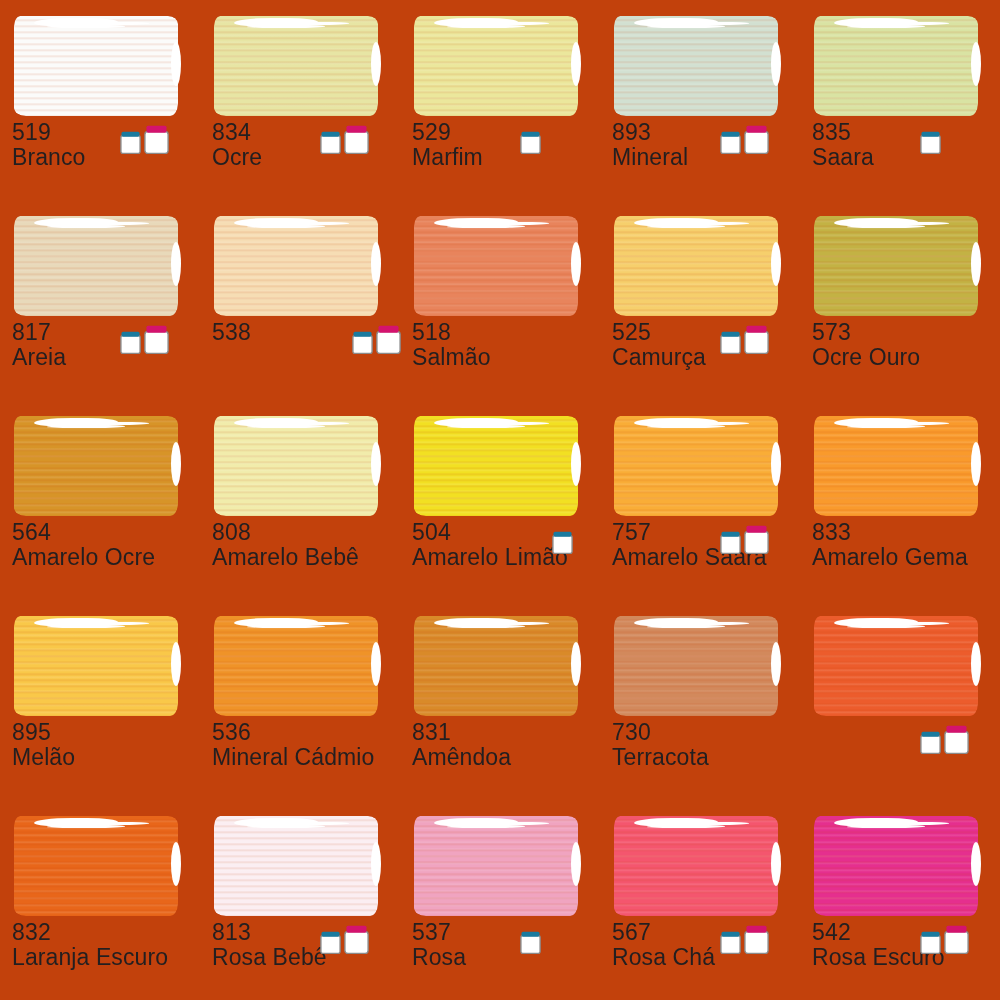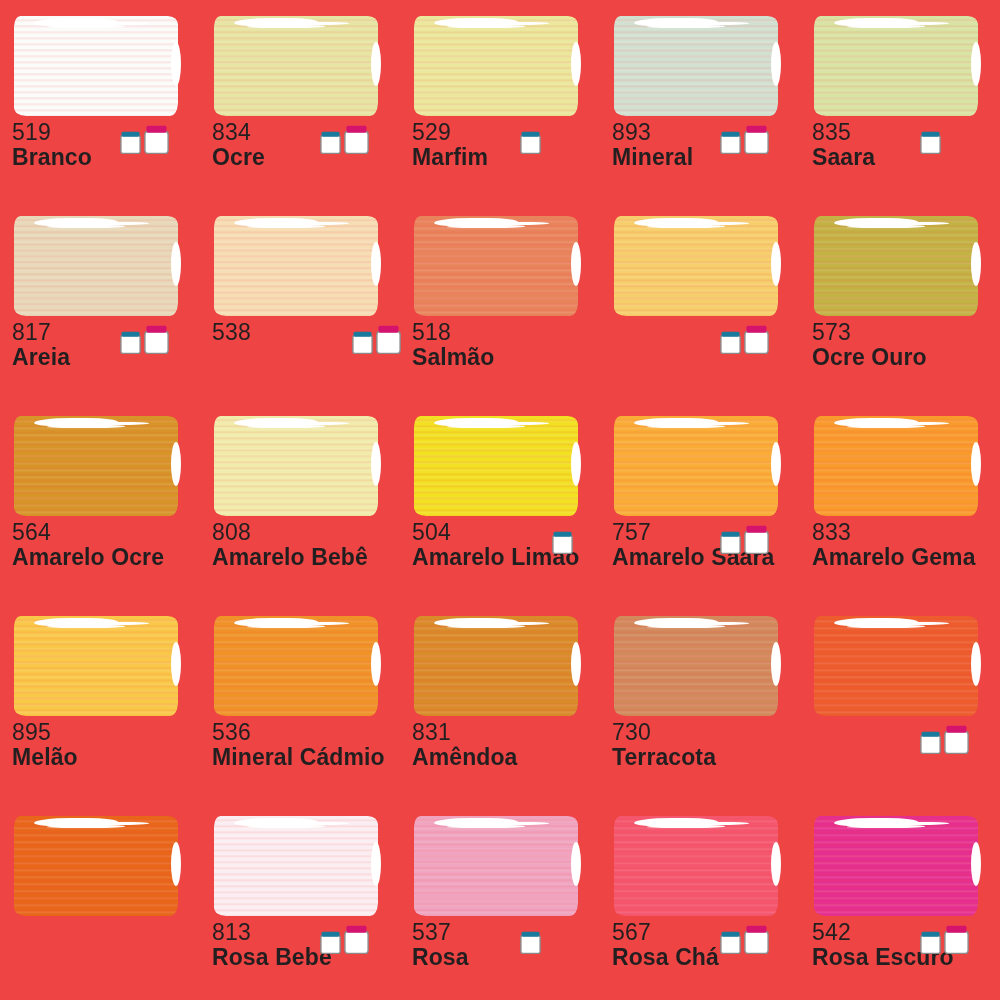--- a/index.html
+++ b/index.html
@@ -6,21 +6,21 @@
   html, body {
     margin: 0; padding: 0;
     width: 1000px; height: 1000px;
     background: #ffffff;
     font-family: "Liberation Sans", sans-serif;
     overflow: hidden;
   }
   #chart {
     position: relative;
     width: 1000px; height: 1000px;
-    background: #ef4444;
+    background: #c2410c;
   }
   .row {
     position: relative;
     width: 1000px;
     height: 200px;
     display: flex;
   }
   .cell {
     position: relative;
     width: 200px;
@@ -94,21 +94,21 @@
   }
   .code {
     font-size: 23px;
     letter-spacing: 0.2px;
     font-weight: 400;
   }
   .name {
     font-size: 23px;
     letter-spacing: 0.1px;
     white-space: nowrap;
-    font-weight: 700;
+    font-weight: 400;
   }
 
   
   .jars {
     position: absolute;
     left: 120px;
     top: 122px;
     display: flex;
     align-items: flex-end;
     gap: 3px;
@@ -277,20 +277,24 @@
           <div class="code">518</div>
           <div class="name">Salmão</div>
         </div>
       </div>
       <div class="cell">
         <div class="swatch-wrap">
           <div class="swatch" title="#f6cf6c" style="background: rgb(246, 207, 108);"></div>
           <div class="streak"></div>
           <div class="edge-nick"></div>
         </div>
+        <div class="label">
+          <div class="code">525</div>
+          <div class="name">Camurça</div>
+        </div>
         <div class="jars">
           <svg width="21" height="23" viewBox="0 0 21 23" class="jar small">
             <rect x="0.9" y="4.5" width="19.2" height="18" rx="2" fill="#ffffff" stroke="#8b8b8b" stroke-width="1.4"></rect>
             <rect x="1.5" y="0.7" width="18" height="5" rx="1.6" fill="#1a7a9e"></rect>
           </svg>
           <svg width="25" height="29" viewBox="0 0 25 29" class="jar large">
             <rect x="0.9" y="6.5" width="23.2" height="22" rx="3" fill="#ffffff" stroke="#8b8b8b" stroke-width="1.4"></rect>
             <rect x="2.5" y="0.7" width="20" height="7" rx="1.6" fill="#d4136e"></rect>
           </svg>
         </div>
@@ -442,20 +446,24 @@
           </svg>
         </div>
       </div>
     </div>
     <div class="row">
       <div class="cell wide">
         <div class="swatch-wrap">
           <div class="swatch" title="#e8661a" style="background: rgb(232, 102, 26);"></div>
           <div class="streak"></div>
           <div class="edge-nick"></div>
+        </div>
+        <div class="label">
+          <div class="code">832</div>
+          <div class="name">Laranja Escuro</div>
         </div>
       </div>
       <div class="cell">
         <div class="swatch-wrap">
           <div class="swatch" title="#fbeef2" style="background: rgb(251, 238, 242);"></div>
           <div class="streak"></div>
           <div class="edge-nick"></div>
         </div>
         <div class="label">
           <div class="code">813</div>

